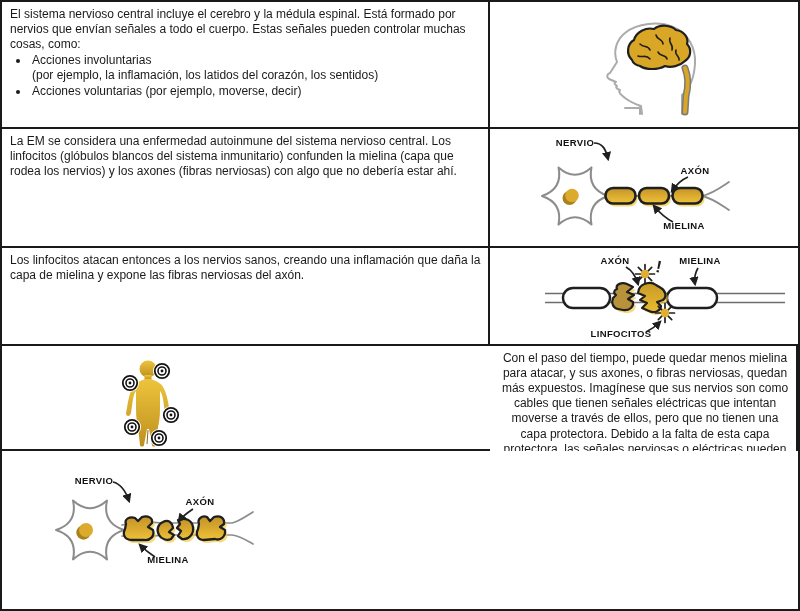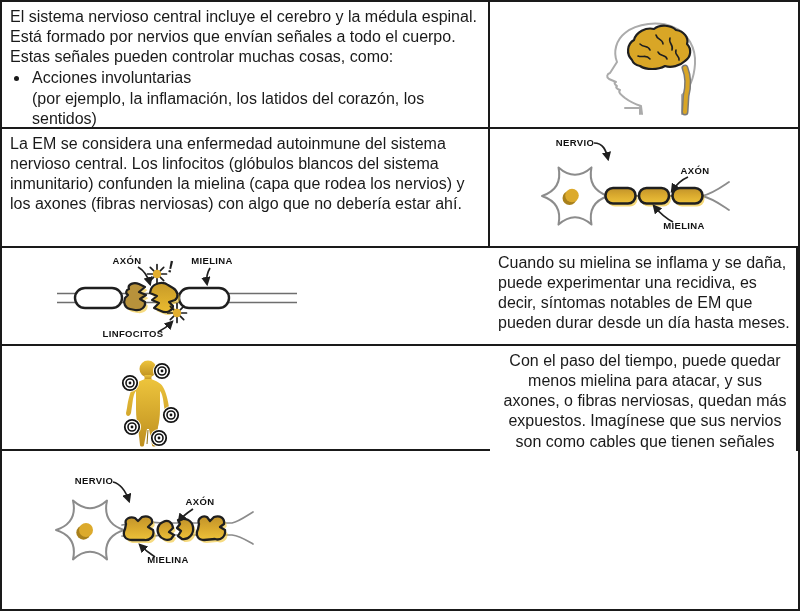--- a/index.html
+++ b/index.html
@@ -5,21 +5,21 @@
   html,body{margin:0;padding:0;background:#fff;}
   .sheet{
     width:796px;height:607px;border:2px solid #1a1a1a;background:#fff;
     display:grid;grid-template-columns:488px 1fr;
     grid-template-rows:127px 119px 98px 105px 1fr;
     font-family:"Liberation Sans",sans-serif;color:#1a1a1a;
   }
   .cell{border-bottom:2px solid #1a1a1a;overflow:hidden;background:#fff;}
   .cell.last{border-bottom:none;text-align:center;}
   .cell.text{border-right:2px solid #1a1a1a;padding:5px 4px 0 8px;
-    font-size:16px;line-height:1.26;}
+    font-size:12px;line-height:1.26;}
   .cell.art{display:flex;align-items:flex-start;justify-content:flex-start;}
   .cell.art svg{display:block;}
   p.par{margin:0;}
   ul.blt{margin:1px 0 0 0;padding-left:20px;}
   ul.blt li{white-space:pre-line;padding-left:2px;}
   .ill-label{font-family:"Liberation Sans",sans-serif;font-weight:bold;
     font-size:9.5px;letter-spacing:.35px;fill:#111;}
   .alert-mark{font-family:"Liberation Sans",sans-serif;font-weight:bold;
     font-size:17px;fill:#1f1f1f;}
 </style>
@@ -89,20 +89,23 @@
       </g>
       <text class="ill-label" x="85" y="17" text-anchor="middle">NERVIO</text>
       <path d="M104,14 C113,14 116,21 118,30" fill="none" stroke="#1f1f1f" stroke-width="1.7" marker-end="url(#ah2)"></path>
       <text class="ill-label" x="205" y="45" text-anchor="middle">AXÓN</text>
       <path d="M198,48 C191,51 186,56 182,62" fill="none" stroke="#1f1f1f" stroke-width="1.7" marker-end="url(#ah2)"></path>
       <text class="ill-label" x="194" y="100" text-anchor="middle">MIELINA</text>
       <path d="M183,93 C175,89 169,83 164,77" fill="none" stroke="#1f1f1f" stroke-width="1.7" marker-end="url(#ah2)"></path>
     </svg>
   </div>
 
+  <div class="cell text">
+    <p class="par">Los linfocitos atacan entonces a los nervios sanos, creando una inflamación que daña la capa de mielina y expone las fibras nerviosas del axón.</p>
+  </div>
 
   <div class="cell art">
     <svg width="306" height="96" viewBox="0 0 306 96">
       <defs>
         <linearGradient id="g3" x1="0" y1="0" x2="0" y2="1">
           <stop offset="0" stop-color="#C79A28"></stop>
             <stop offset="1" stop-color="#EABB2F"></stop>
         </linearGradient>
         <marker id="ah3" viewBox="0 0 8 8" refX="6" refY="4" markerWidth="5.5" markerHeight="5.5" orient="auto">
           <path d="M0,0 L8,4 L0,8 Z" fill="#1f1f1f"></path>
@@ -130,23 +133,20 @@
       <text class="alert-mark" x="166" y="24" transform="rotate(12 167 18)">!</text>
       <text class="ill-label" x="125" y="16" text-anchor="middle">AXÓN</text>
       <path d="M136,19 C143,23 146,29 148,36" fill="none" stroke="#1f1f1f" stroke-width="1.7" marker-end="url(#ah3)"></path>
       <text class="ill-label" x="210" y="16" text-anchor="middle">MIELINA</text>
       <path d="M208,20 C205,25 204,30 205,36" fill="none" stroke="#1f1f1f" stroke-width="1.7" marker-end="url(#ah3)"></path>
       <text class="ill-label" x="131" y="89" text-anchor="middle">LINFOCITOS</text>
       <path d="M156,84 C162,81 166,78 170,74" fill="none" stroke="#1f1f1f" stroke-width="1.7" marker-end="url(#ah3)"></path>
     </svg>
   </div>
 
-  <div class="cell text">
-    <p class="par">Cuando su mielina se inflama y se daña, puede experimentar una recidiva, es decir, síntomas notables de EM que pueden durar desde un día hasta meses.</p>
-  </div>
 
   <div class="cell art">
     <svg width="306" height="103" viewBox="0 0 306 103">
       <defs>
         <linearGradient id="g4" x1="0" y1="0" x2="0" y2="1">
           <stop offset="0" stop-color="#EDC43C"></stop>
             <stop offset="1" stop-color="#BE8F1F"></stop>
         </linearGradient>
       </defs>
       <g>

